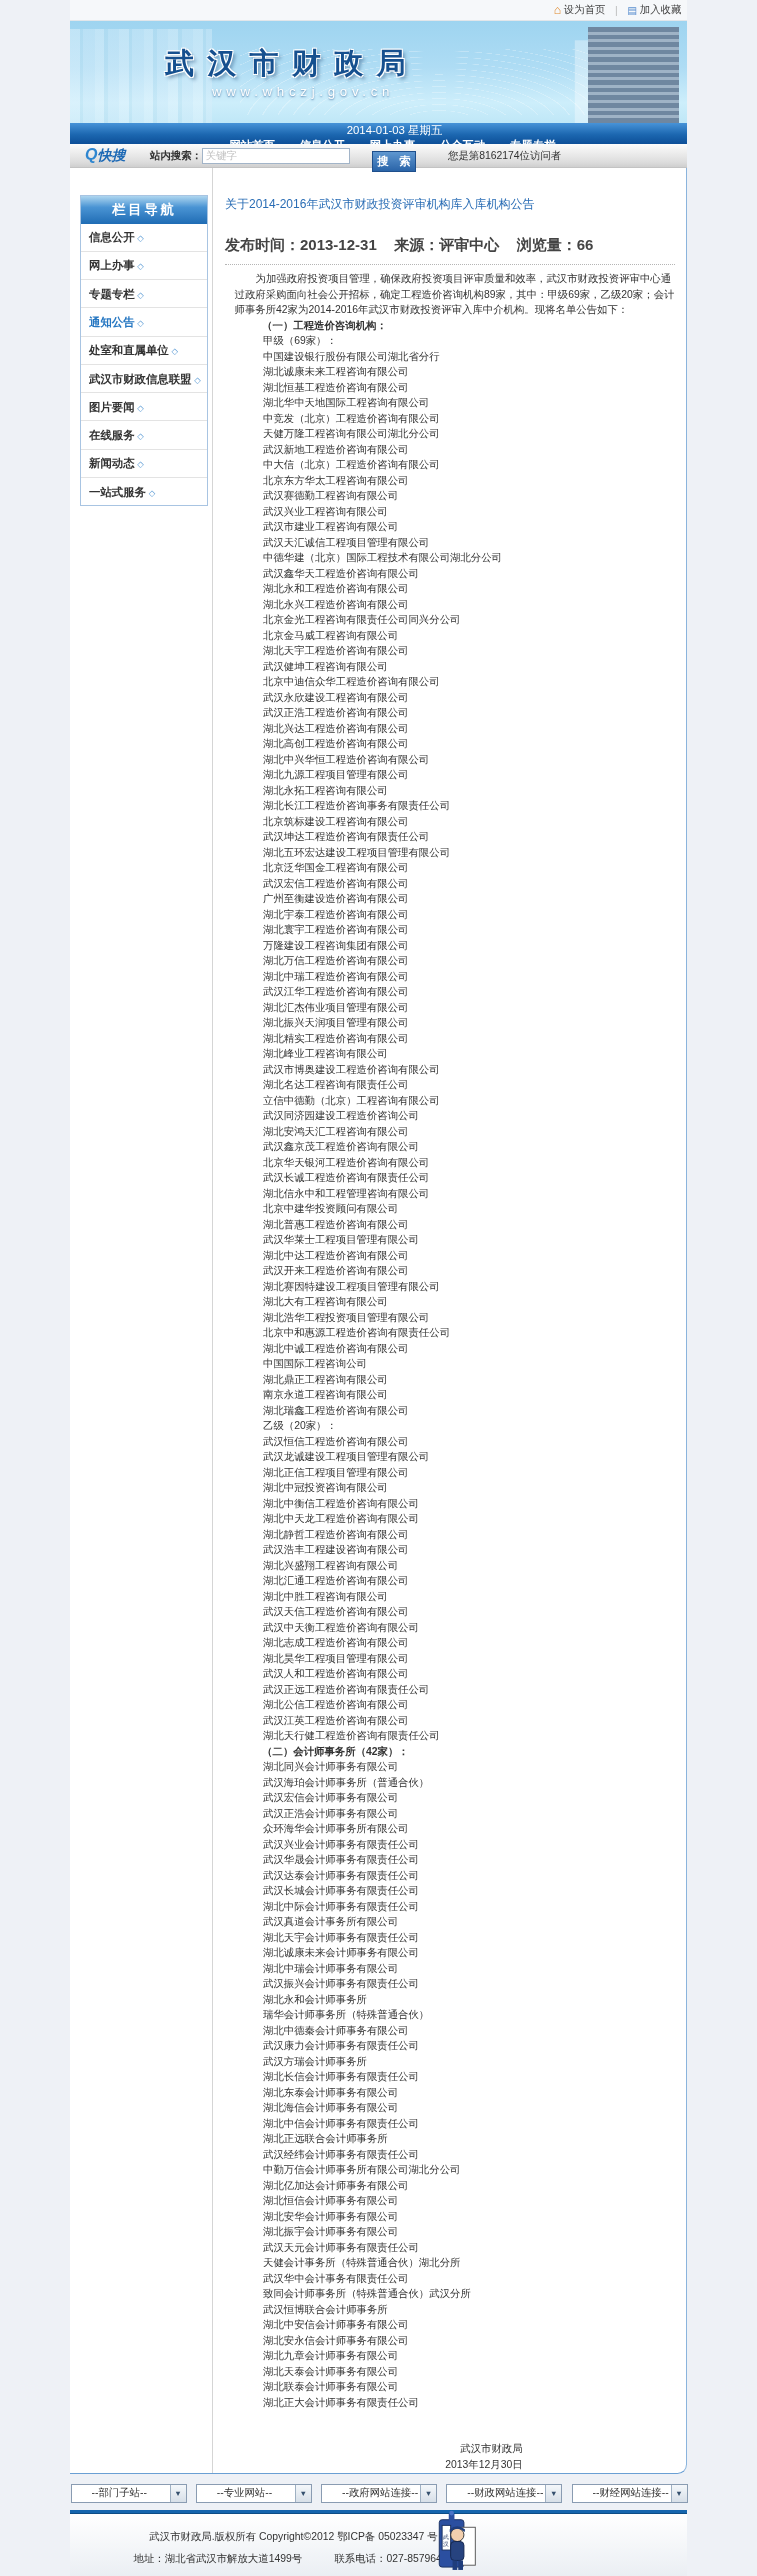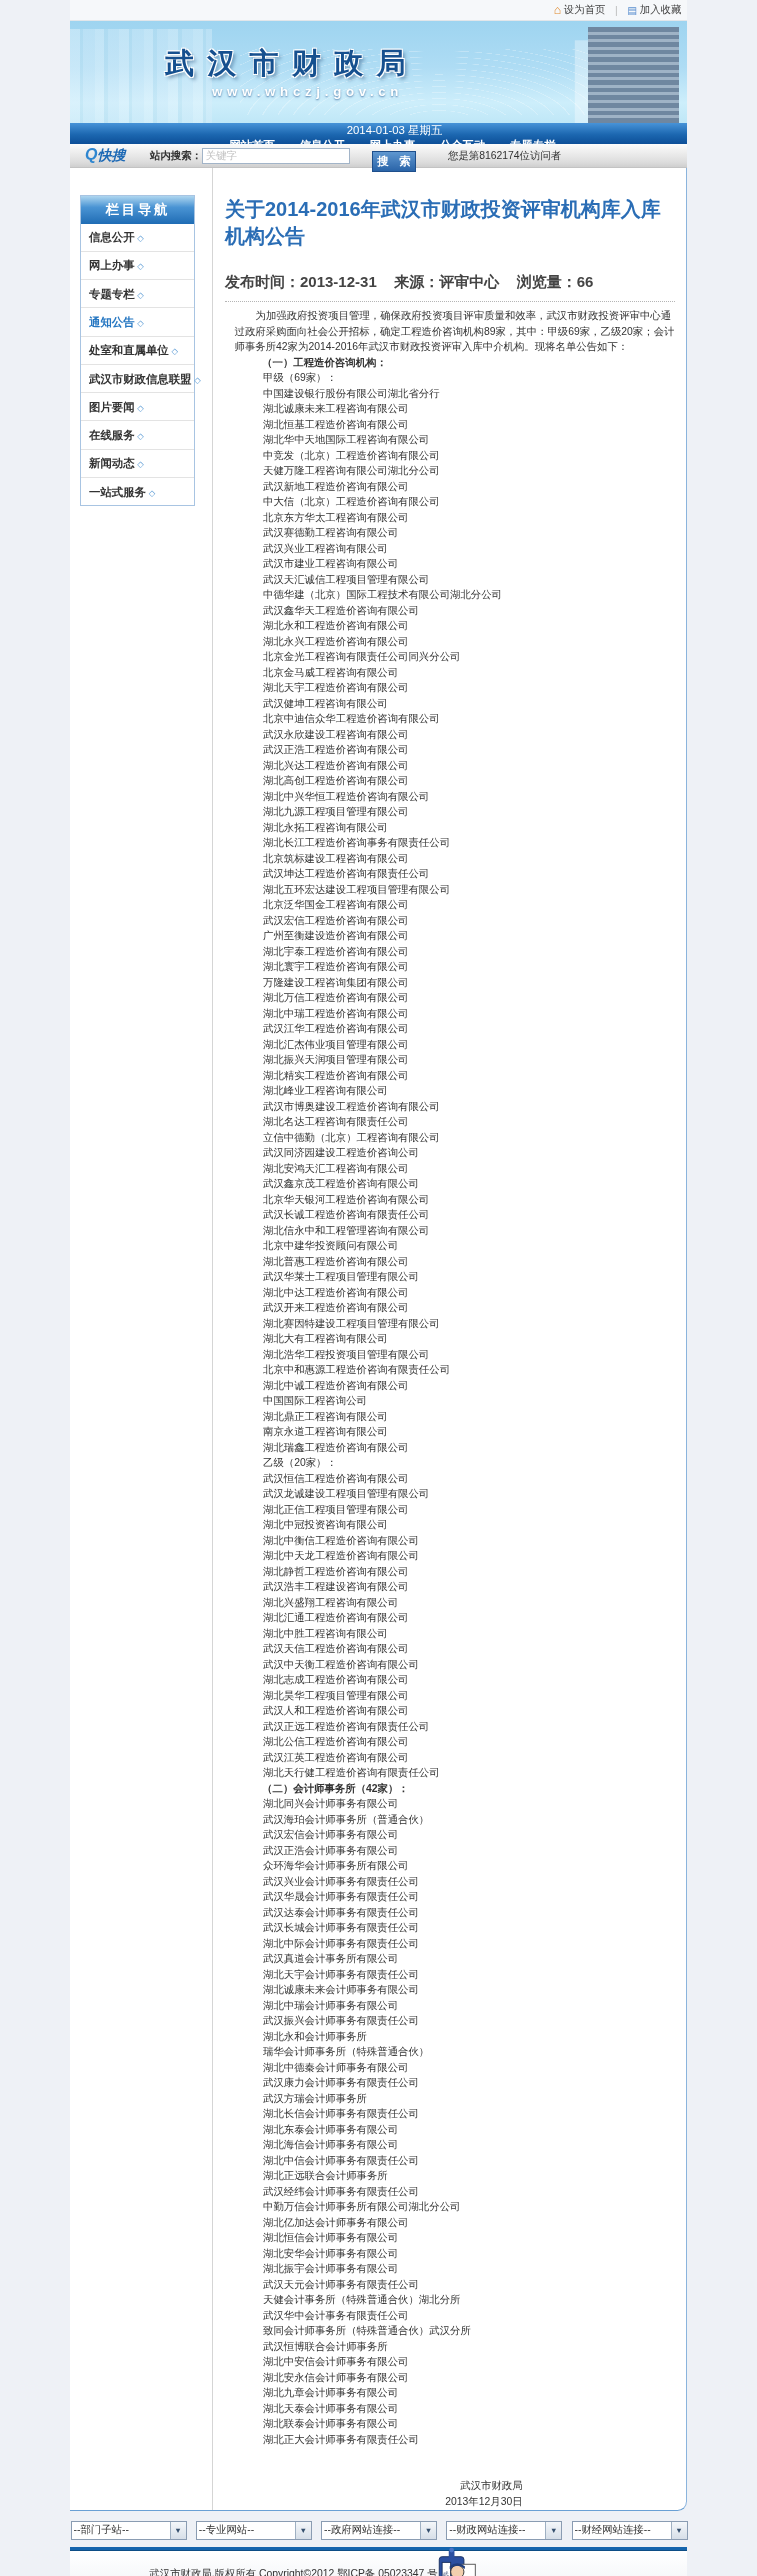--- a/index.html
+++ b/index.html
@@ -24,21 +24,21 @@
   .banner .bld-left { position:absolute; left:0; top:7.6px; width:142px; height:95px; opacity:.45;
     background:repeating-linear-gradient(90deg,#e8f6fd 0 9.5px,#bfe2f2 9.5px 13.3px,#d8eefa 13.3px 24.6px); }
   .banner .bld-right { position:absolute; right:7.6px; top:5.7px; width:91px; height:97px;
     background:repeating-linear-gradient(180deg,#6f87a0 0 4.7px,#9fb3c6 4.7px 7.6px),
                linear-gradient(90deg,#5d7790,#8ba2b8); box-shadow:-17px 9.5px 0 -3.8px rgba(255,255,255,.35); }
   .banner .waves { position:absolute; left:170px; top:28px; width:398px; height:66px; opacity:.5;
     background:repeating-radial-gradient(ellipse at 50% 120%, rgba(255,255,255,.0) 0 13.3px, rgba(255,255,255,.55) 14px 15px); }
   .site-title { position:absolute; left:95px; top:23px; font-size:29px; font-weight:bold;
     letter-spacing:13.3px; color:#16508f;
     text-shadow:0.9px 0.9px 0 #fff,-0.9px -0.9px 0 #fff,0.9px -0.9px 0 #fff,-0.9px 0.9px 0 #fff,2.8px 2.8px 3.8px rgba(10,50,100,.45); }
-  .site-url { position:absolute; left:142px; top:63px; font-size:13.3px; font-weight:bold; color:#fff;
+  .site-url { position:absolute; left:142px; top:63px; font-size:13.3px; font-weight:normal; color:#fff;
     letter-spacing:4.7px; text-shadow:0 0.9px 1.9px rgba(20,70,130,.65); }
 
   
   .nav { height:21px; background:linear-gradient(180deg,#4793d8 0%,#1c67b0 55%,#0d4f98 100%);
     display:flex; align-items:center; font-size:11.4px; font-weight:bold; color:#fff;flex-direction:column; }
   .nav .date { margin-left:32px; font-weight:normal; }
   .nav .links { display:flex; margin-left:28px; }
   .nav .links span { margin:0 12.3px; cursor:pointer; white-space:nowrap; }
   .nav .weather { margin-left:auto; margin-right:13.3px; font-weight:normal; display:flex; align-items:center; }
   .ic-sun { color:#ffc62e; margin:0 1.9px 0 5.7px; }
@@ -64,48 +64,48 @@
   .crumb { position:absolute; left:146px; top:9.5px; font-size:10.4px; color:#333; }
   .crumb .arrow-ic { color:#cc1111; font-weight:bold; margin-right:4.7px; font-size:11.4px; }
   .crumb-line { position:absolute; left:142px; right:0; bottom:1.9px; border-bottom:1.9px solid #4a90d9; }
 
   
   .main { position:relative; background:#fff; min-height:2263px;
     border-right:0.9px solid #8ab4dd; border-bottom:1.9px solid #6aa0d4; border-radius:0 0 9.5px 0; }
   .vdivider { position:absolute; left:142px; top:0; bottom:0; width:0.9px; background:#d5d5d5; }
 
   
-  .sidebar { position:absolute; left:10.4px; top:26.5px; width:115px; background:#fff; border:0.9px solid #a8c4e2; }
+  .sidebar { position:absolute; left:10.4px; top:26.5px; width:128px; background:#fff; border:0.9px solid #a8c4e2; }
   .sb-head { height:28px; line-height:28px; text-align:center; color:#fff; font-size:13.3px; font-weight:bold;
     letter-spacing:2.8px; background:linear-gradient(180deg,#aed6f0 0%,#4a94d4 40%,#1f6cb4 100%); }
   .sb-item { padding:6.6px 5.7px 5.7px 7.6px; font-size:11.4px; font-weight:bold; color:#333;
     border-bottom:0.9px solid #e3e3e3; cursor:pointer; white-space:nowrap; }
   .sb-item:last-child { border-bottom:none; }
   .sb-item .dia { color:#5b9bd5; font-size:8.5px; margin-left:2.8px; }
   .sb-item.active { color:#2677c2; }
 
   
   .content { margin-left:155px; padding:0 11.4px 0 0; }
-  .art-title { padding-top:28px; font-size:20px; font-weight:bold; color:#2a6db5; }
+  .art-title { padding-top:28px; font-size:12px; font-weight:normal; color:#2a6db5; }
   .art-meta { margin-top:23px; font-size:15px; font-weight:bold; color:#444; }
   .art-meta span { margin-right:13.3px; }
   .dotline { border-top:0.9px dotted #b5b5b5; margin-top:8.5px; }
   .art-body { margin-top:6.6px; font-size:10.4px; line-height:15.5px; color:#333; }
   .art-body .para { margin-left:9.5px; text-indent:21px; }
   .list-block { margin-left:38px; }
   .sec-head { font-weight:bold; margin-left:-0.9px; }
   .grp-head { font-weight:normal; }
   .co { white-space:nowrap; }
   .signature { margin-top:31px; text-align:right; padding-right:152px; font-size:10.4px; line-height:16px; }
 
   
   .selrow { width:617px; margin:9.5px auto 0; display:flex; justify-content:space-between; }
   .selbox { width:116px; height:19px; border:0.9px solid #8a9cb2; background:#fff; font-size:10.4px; color:#333;
     display:flex; align-items:center; cursor:pointer; }
-  .selbox .txt { flex:1; padding-left:2px; white-space:nowrap; overflow:hidden; }
+  .selbox .txt { flex:1; padding-left:20px; white-space:nowrap; overflow:hidden; }
   .selbox .arr { width:16px; height:17px; background:linear-gradient(180deg,#f4f7fa,#d7dfe8);
     border-left:0.9px solid #9fb0c2; font-size:7.6px; color:#35506e; display:flex; align-items:center; justify-content:center; }
 
   .bluerule { height:3.8px; background:#1565ad; margin-top:7.6px; border-bottom:0.9px solid #0d4d85; }
 
   
   .footer { position:relative; height:63px; background:linear-gradient(180deg,#ffffff,#eaeef3);
     font-size:10.4px; color:#333; }
   .ft-text { padding-top:12.3px; text-align:center; margin-right:170px; line-height:22px; }
   .mascot { position:absolute; left:356px; top:-3.8px; }

